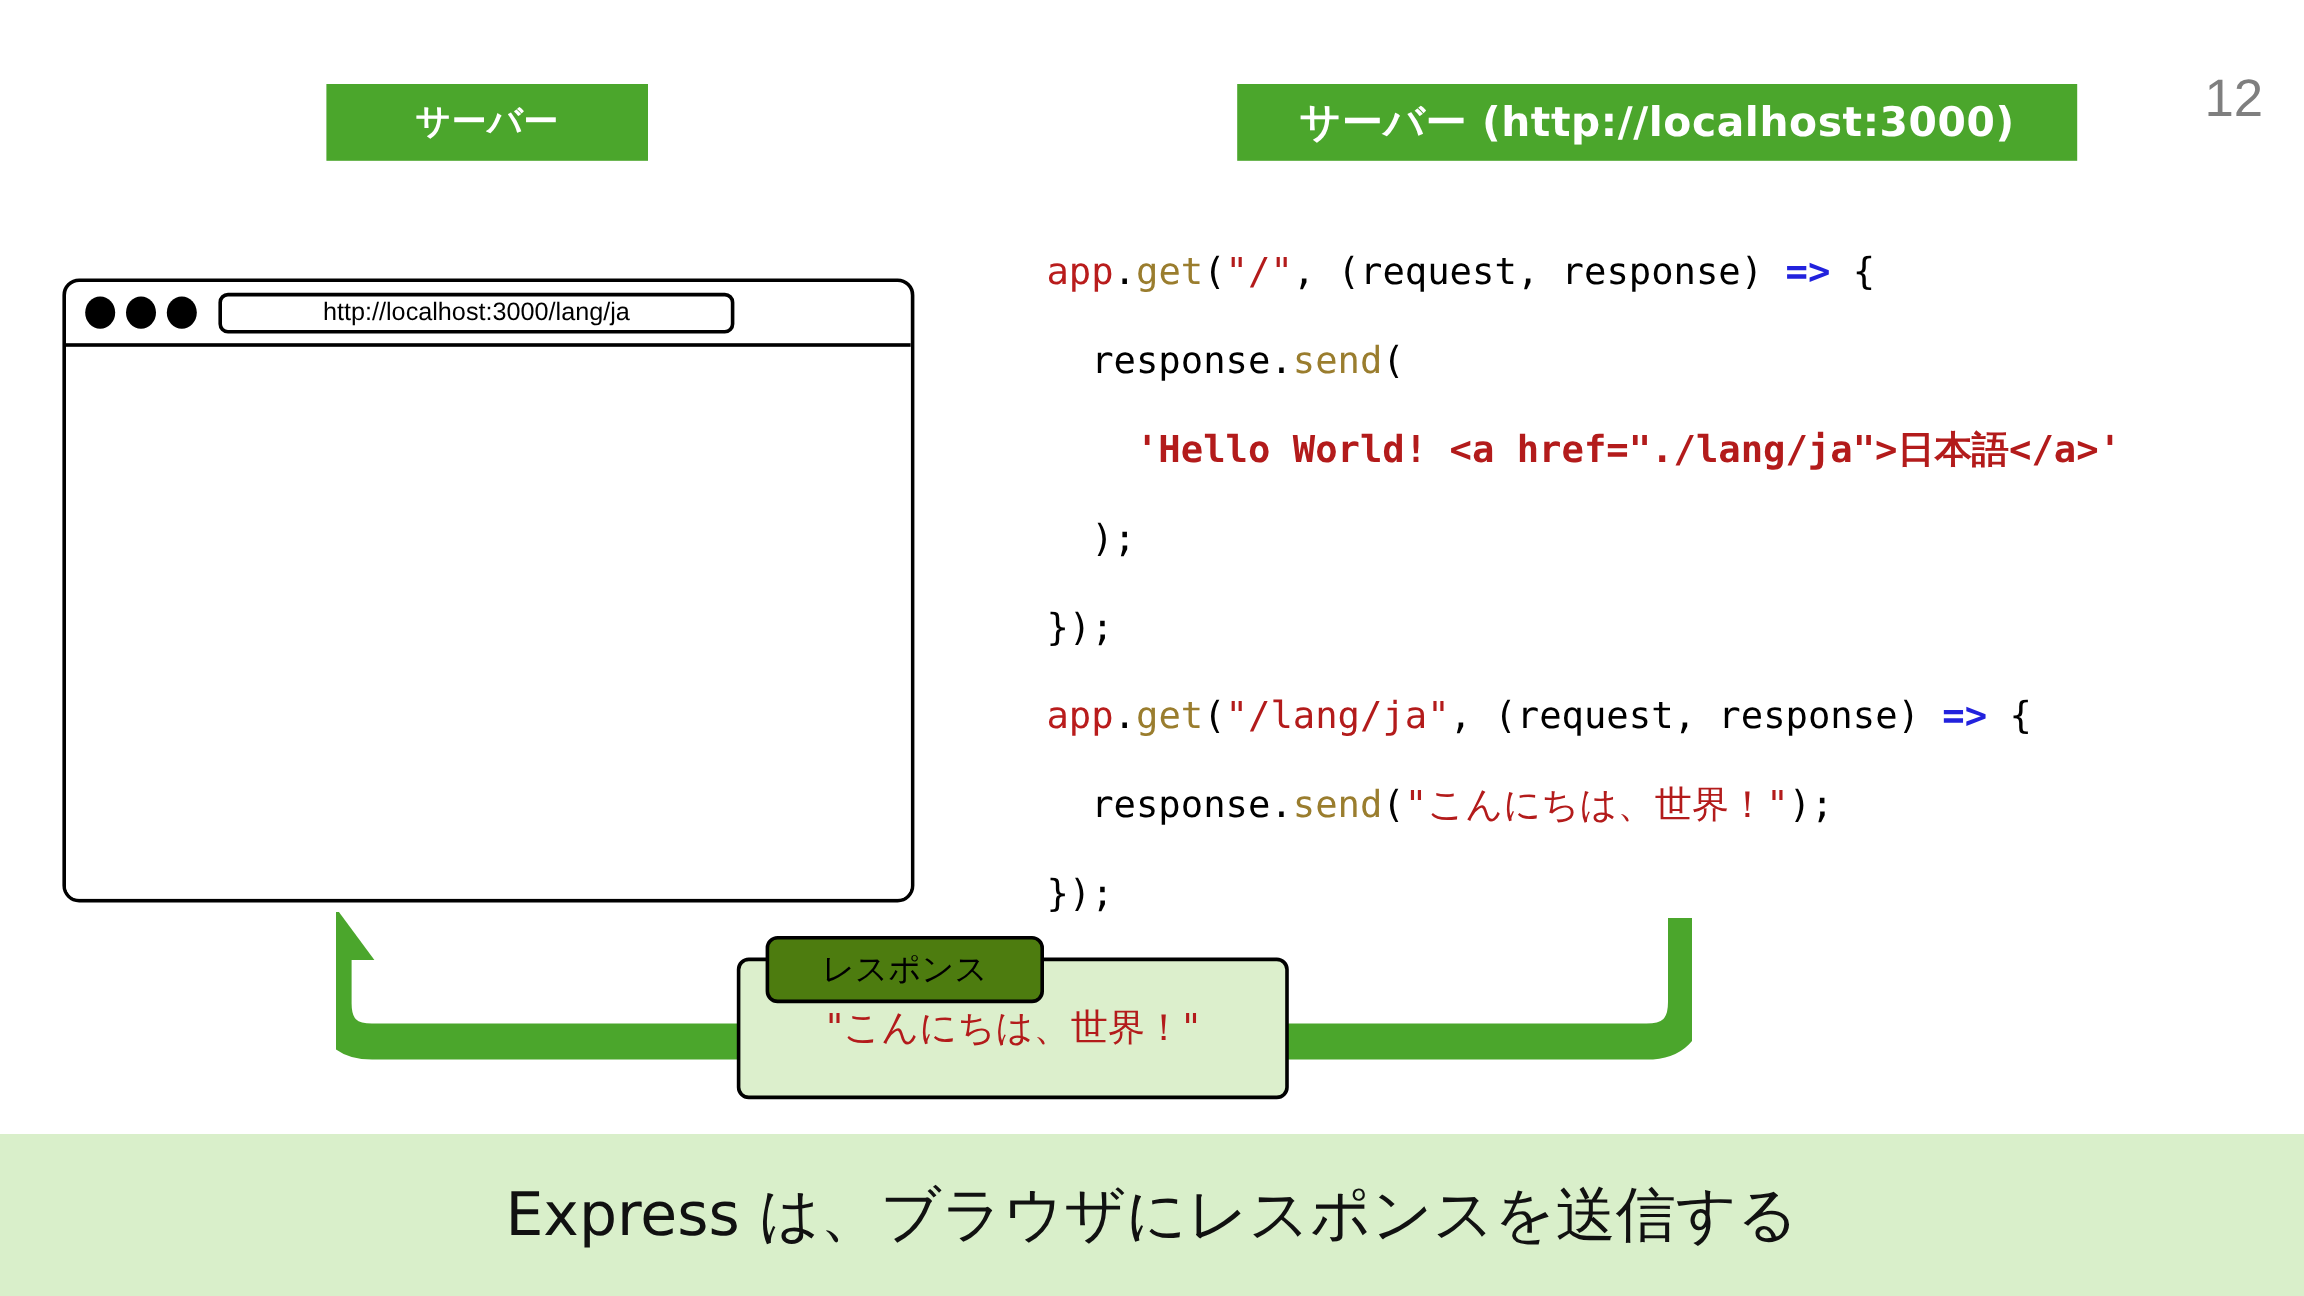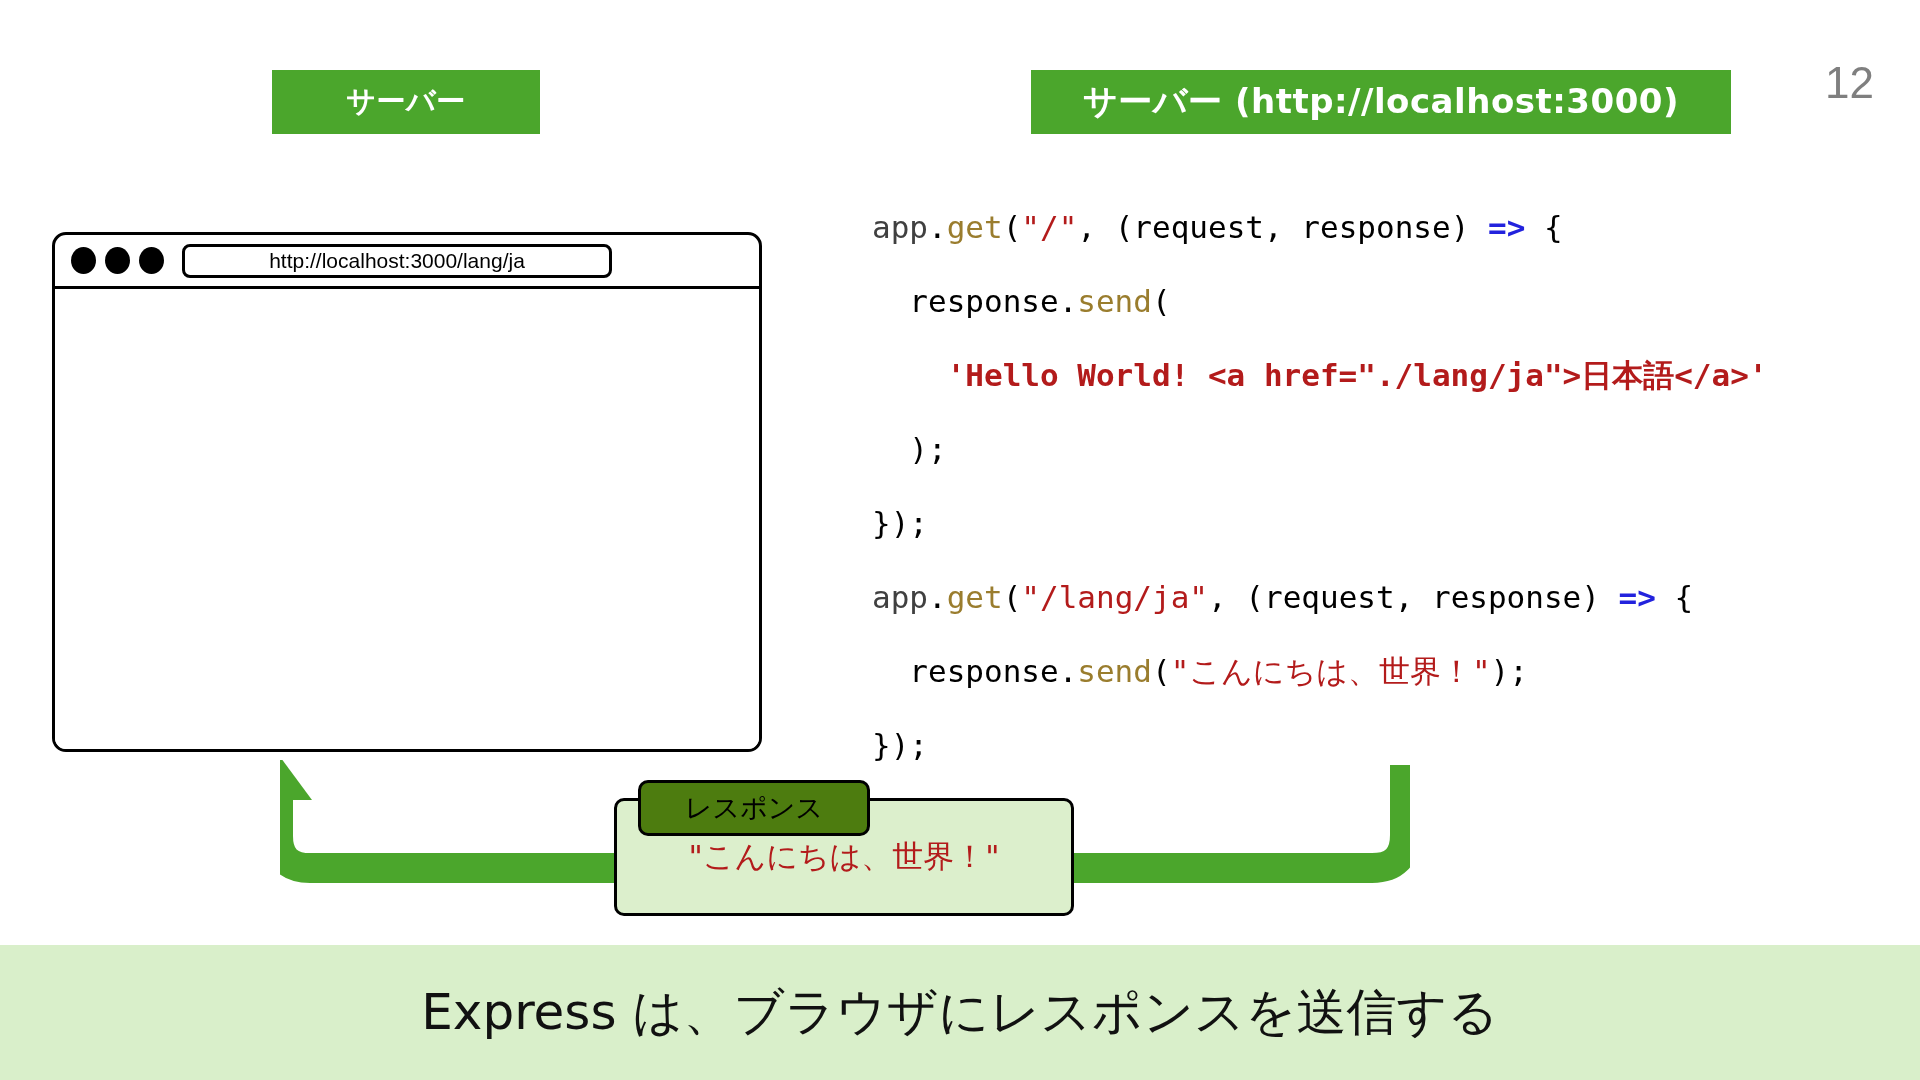--- a/index.html
+++ b/index.html
@@ -27,21 +27,21 @@
     font-size: 29px;
   }
   #server-chip {
     left: 1031px; top: 70px; width: 700px; height: 64px;
     font-size: 34px;
   }
 
   
   #page-number {
     position: absolute;
-    right: 46px; top: 58px;
+    right: 34px; top: 58px;
     font-size: 44px;
     color: #7f7f7f;
     font-family: "Liberation Sans", sans-serif;
   }
 
   
   #browser-window {
     position: absolute;
     left: 52px; top: 232px; width: 710px; height: 520px;
     border: 3px solid #000;
@@ -96,21 +96,21 @@
     font-family: "DejaVu Sans Mono", monospace;
     font-size: 31px;
     line-height: 74px;
     white-space: pre;
     color: #000;
   }
   .code-line { height: 74px; }
   .ind1 { padding-left: 2ch; }
   .ind2 { padding-left: 4ch; font-weight: bold; }
 
-  .tok-obj   { color: #404040; }
+  .tok-obj   { color: #b91c1c; }
   .tok-fn    { color: #9A7D2E; }
   .tok-str   { color: #B31B1B; }
   .tok-ident { color: #000000; }
   .tok-arrow { color: #2222DD; font-weight: bold; }
   .tok-punc  { color: #000000; }
 
   
   #response-arrow {
     position: absolute;
     left: 280px; top: 760px;

